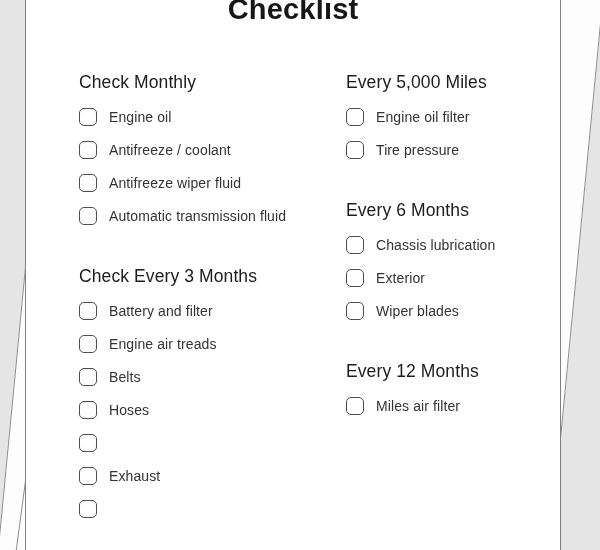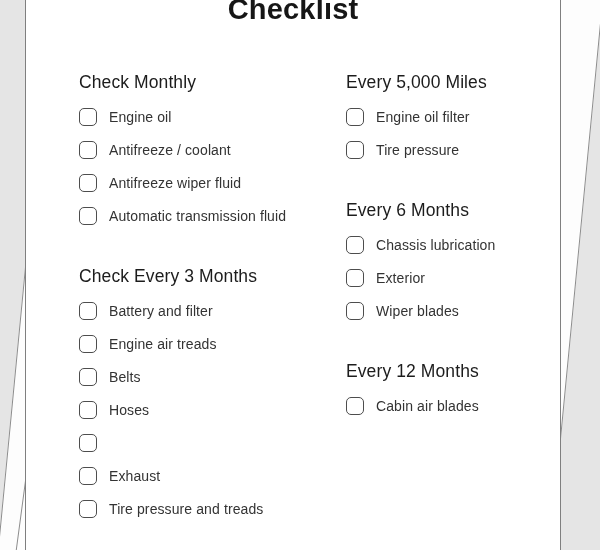--- a/index.html
+++ b/index.html
@@ -87,21 +87,20 @@
           </div>
           <div class="item">
             <span class="checkbox"></span>
           </div>
           <div class="item">
             <span class="checkbox"></span>
             <span class="item-label">Exhaust</span>
           </div>
           <div class="item">
             <span class="checkbox"></span>
-            <span class="item-label">Tire pressure and treads</span>
           </div>
         </div>
       </div>
     <div class="col col-right">
         <div class="section">
           <h2>Every 5,000 Miles</h2>
           <div class="item">
             <span class="checkbox"></span>
             <span class="item-label">Engine oil filter</span>
           </div>
@@ -122,18 +121,18 @@
           </div>
           <div class="item">
             <span class="checkbox"></span>
             <span class="item-label">Wiper blades</span>
           </div>
         </div>
         <div class="section">
           <h2>Every 12 Months</h2>
           <div class="item">
             <span class="checkbox"></span>
-            <span class="item-label">Cabin air blades</span>
+            <span class="item-label">Miles air filter</span>
           </div>
         </div>
       </div>
   </div>
 </div>
 
 </body></html>

